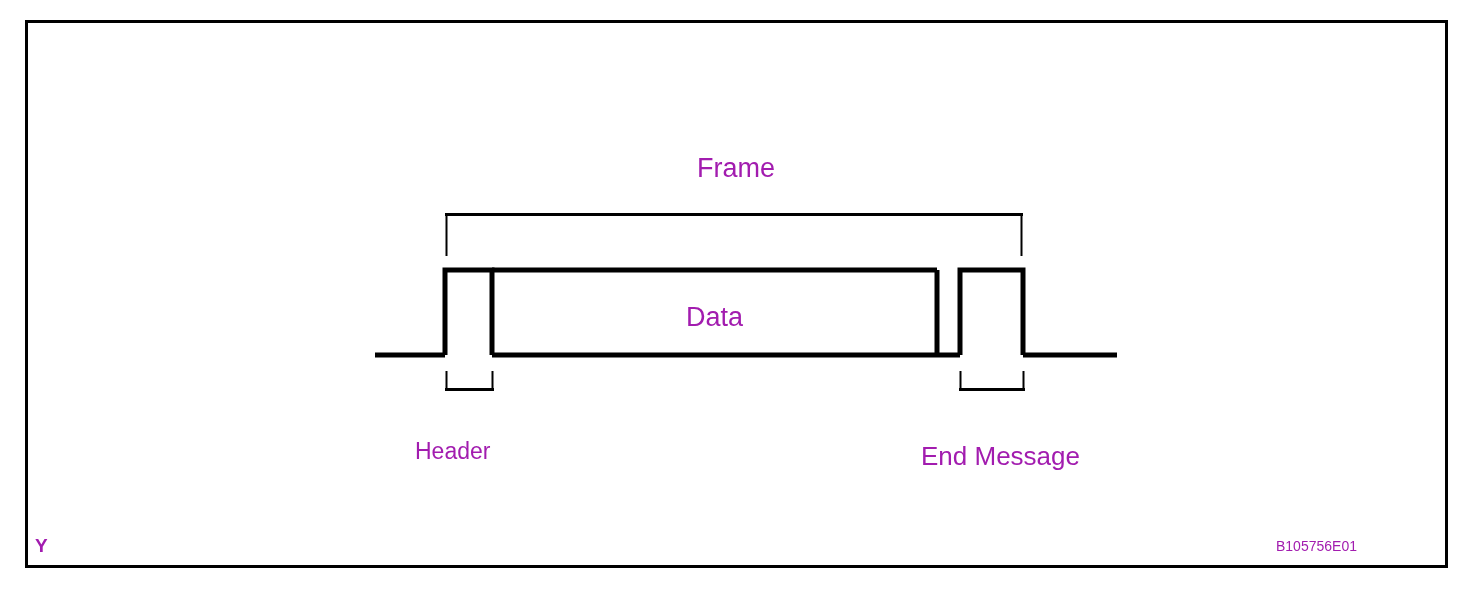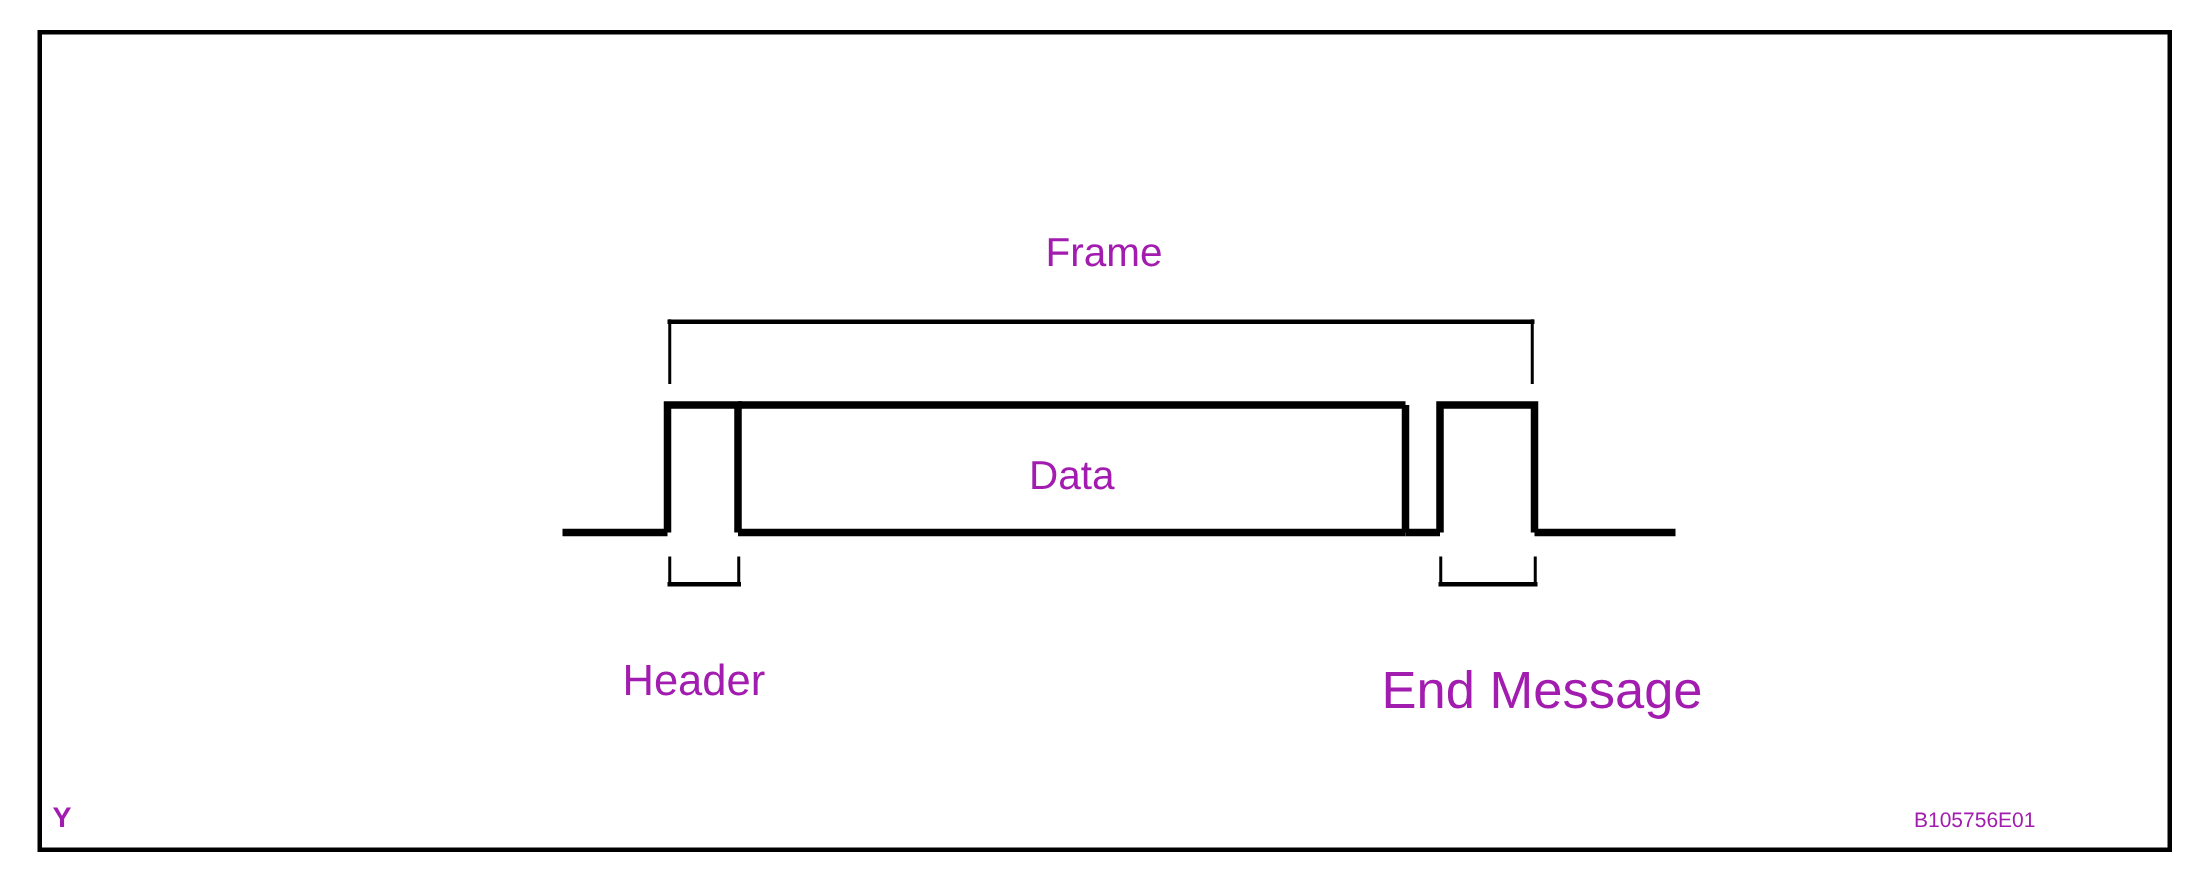--- a/index.html
+++ b/index.html
@@ -53,26 +53,26 @@
   #label-data {
     left: 492px;
     top: 302px;
     width: 445px;
     text-align: center;
     font-size: 27px;
   }
   #label-header {
     left: 415px;
     top: 438px;
-    font-size: 29px;
+    font-size: 23px;
   }
   #label-end-message {
     left: 921px;
     top: 441px;
-    font-size: 35px;
+    font-size: 26px;
   }
   #corner-marker {
     left: 35px;
     top: 535px;
     font-size: 19px;
     font-weight: bold;
   }
   #figure-code {
     left: 1276px;
     top: 538px;

